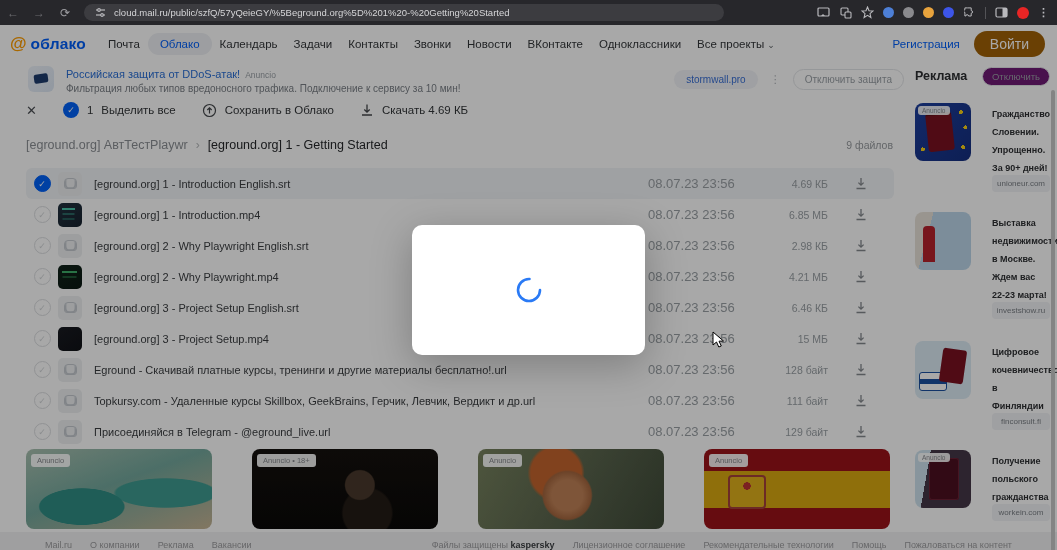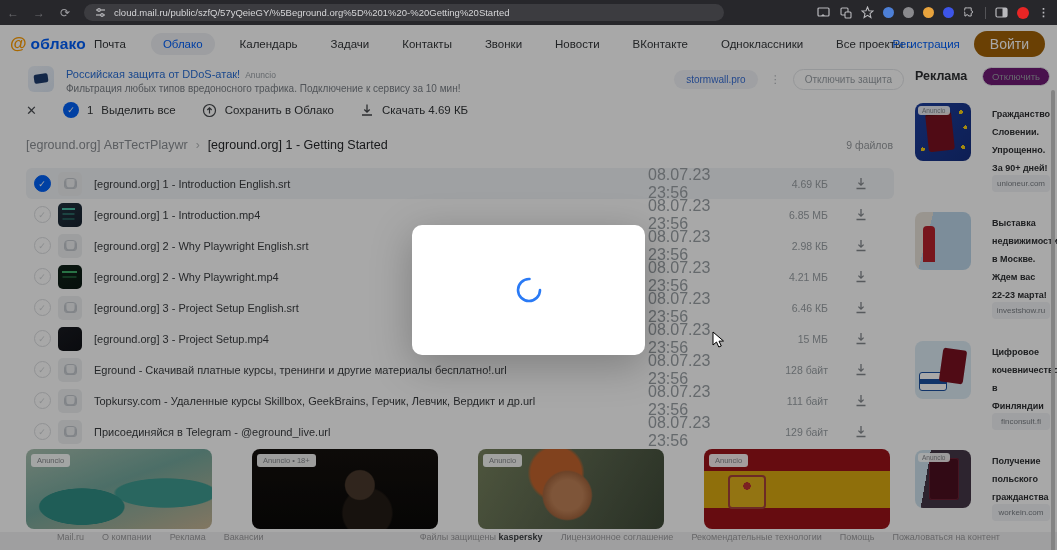--- a/index.html
+++ b/index.html
@@ -18,21 +18,21 @@
   .chrome-div{width:1px;height:12px;background:#535357;}
   .rec-dot{width:12px;height:12px;border-radius:50%;background:#e82525;}
   .menu-dots{color:#b9b9bd;font-size:11px;font-weight:bold;}
   
   .page{position:absolute;top:25px;left:0;width:1057px;height:525px;background:#fff;}
   
   .site-header{position:absolute;top:0;left:0;right:0;height:37px;display:flex;align-items:center;}
   .logo{display:flex;align-items:center;gap:4px;margin-left:10px;}
   .logo-at{color:#ff9e00;font-weight:bold;font-size:17px;}
   .logo-word{color:#005ff9;font-weight:bold;font-size:15.5px;letter-spacing:.2px;}
-  .nav-items{display:flex;align-items:flex-start;gap:17px;margin-left:0;}
+  .nav-items{display:flex;align-items:flex-start;gap:0;margin-left:14px;}
   .nav-item{font-size:11.5px;color:#333639;padding:5px 8px;border-radius:14px;cursor:pointer;white-space:nowrap;}
   .nav-item.active{background:#eef0f4;color:#005ff9;padding:5px 12px;}
   .nav-item .chev{font-size:9px;color:#5f6368;margin-left:3px;}
   .hdr-right{position:absolute;right:12px;top:0;height:37px;display:flex;align-items:center;gap:14px;}
   .reg-link{color:#005ff9;font-size:11.5px;}
   .login-btn{background:#a16207;color:#fff;font-size:14px;padding:5px 16px;border-radius:15px;border:none;}
   
   .top-ad{position:absolute;top:39px;left:14px;width:890px;height:30px;display:flex;align-items:center;}
   .tad-img{width:26px;height:26px;border-radius:6px;background:linear-gradient(135deg,#eef3fa,#dde7f4);
     position:relative;flex:none;margin-left:14px;}
@@ -70,21 +70,21 @@
   .thumb.doc::after{content:"";width:11px;height:9px;border:1.2px solid #c4c9cf;border-radius:4px 4px 3px 3px;
     box-shadow:inset 3px -2px 0 -1.6px #c4c9cf, inset -3px -2px 0 -1.6px #c4c9cf;}
   .thumb.v1{background:linear-gradient(145deg,#223140 0%,#17222e 100%);}
   .thumb.v1::after{content:"";position:absolute;left:4px;top:5px;width:13px;height:2px;background:#49c2a8;
     box-shadow:0 5px 0 -0.5px #3aa58f,0 10px 0 -0.5px #2e8a78;}
   .thumb.v2{background:linear-gradient(145deg,#10231a 0%,#0b1812 100%);}
   .thumb.v2::after{content:"";position:absolute;left:4px;top:6px;width:15px;height:2px;background:#3fae6a;
     box-shadow:0 5px 0 -0.5px #2f8f55;}
   .thumb.v3{background:linear-gradient(145deg,#191b21 0%,#101217 100%);}
   .col-name{flex:1;margin-left:12px;font-size:11px;color:#3a3d40;white-space:nowrap;overflow:hidden;}
-  .col-date{width:100px;font-size:16px;color:#9aa0a5;flex:none;}
+  .col-date{width:100px;font-size:13px;color:#9aa0a5;flex:none;}
   .col-size{width:80px;font-size:10.5px;color:#9aa0a5;text-align:right;flex:none;}
   .col-dl{width:66px;display:flex;justify-content:center;flex:none;}
   
   .cards{position:absolute;top:424px;left:26px;display:flex;gap:40px;}
   .card{width:186px;height:80px;border-radius:8px;position:relative;overflow:hidden;flex:none;}
   .ad-tag{position:absolute;top:5px;left:5px;background:rgba(255,255,255,.93);color:#85888c;
     font-size:7.5px;padding:2px 6px;border-radius:3px;z-index:2;}
   .card.c1{background:
     radial-gradient(ellipse 70px 30px at 30% 72%,#2f8d84 0 60%,transparent 62%),
     radial-gradient(ellipse 90px 26px at 75% 55%,#3f9b90 0 55%,transparent 58%),
@@ -139,21 +139,21 @@
     radial-gradient(circle 2px at 20% 86%,#e3c33a 99%,transparent),
     radial-gradient(circle 2px at 70% 90%,#e3c33a 99%,transparent),
     #f2f3f5;}
   .s-img.a5::before{content:"";position:absolute;left:6px;top:12px;width:28px;height:40px;
     background:#8c1326;border-radius:3px;transform:rotate(-14deg);}
   .s-img.a5::after{content:"";position:absolute;right:2px;top:2px;width:22px;height:26px;
     background:#d42331;border-radius:50% 40% 55% 45%;}
   .sb-scroll{position:absolute;top:65px;right:2px;width:4px;height:462px;border-radius:2px;background:#c9c9c9;z-index:5;}
   
   .footer{position:absolute;left:0;right:0;bottom:0;height:18px;background:#f2f2f3;
-    display:flex;align-items:flex-start;justify-content:space-between;padding:0 57px;box-sizing:border-box;gap:28px;}
+    display:flex;align-items:flex-end;justify-content:space-between;padding:0 45px;box-sizing:border-box;gap:28px;}
   .f-links{display:flex;gap:18px;font-size:9px;color:#9b9b9e;white-space:nowrap;}
   .f-kasp{font-weight:bold;color:#3c3f43;}
   
   .overlay{position:absolute;top:25px;left:0;width:1057px;height:525px;background:rgba(0,0,0,.34);z-index:40;}
   .modal{position:absolute;left:412px;top:225px;width:233px;height:130px;background:#fff;border-radius:10px;
     z-index:60;box-shadow:0 10px 40px rgba(0,0,0,.25);display:flex;align-items:center;justify-content:center;}
   .spinner{animation:spin 1s linear infinite;}
   @keyframes spin{to{transform:rotate(360deg);}}
   .cursor{position:absolute;left:712px;top:331px;z-index:70;}
   svg{display:block;}

